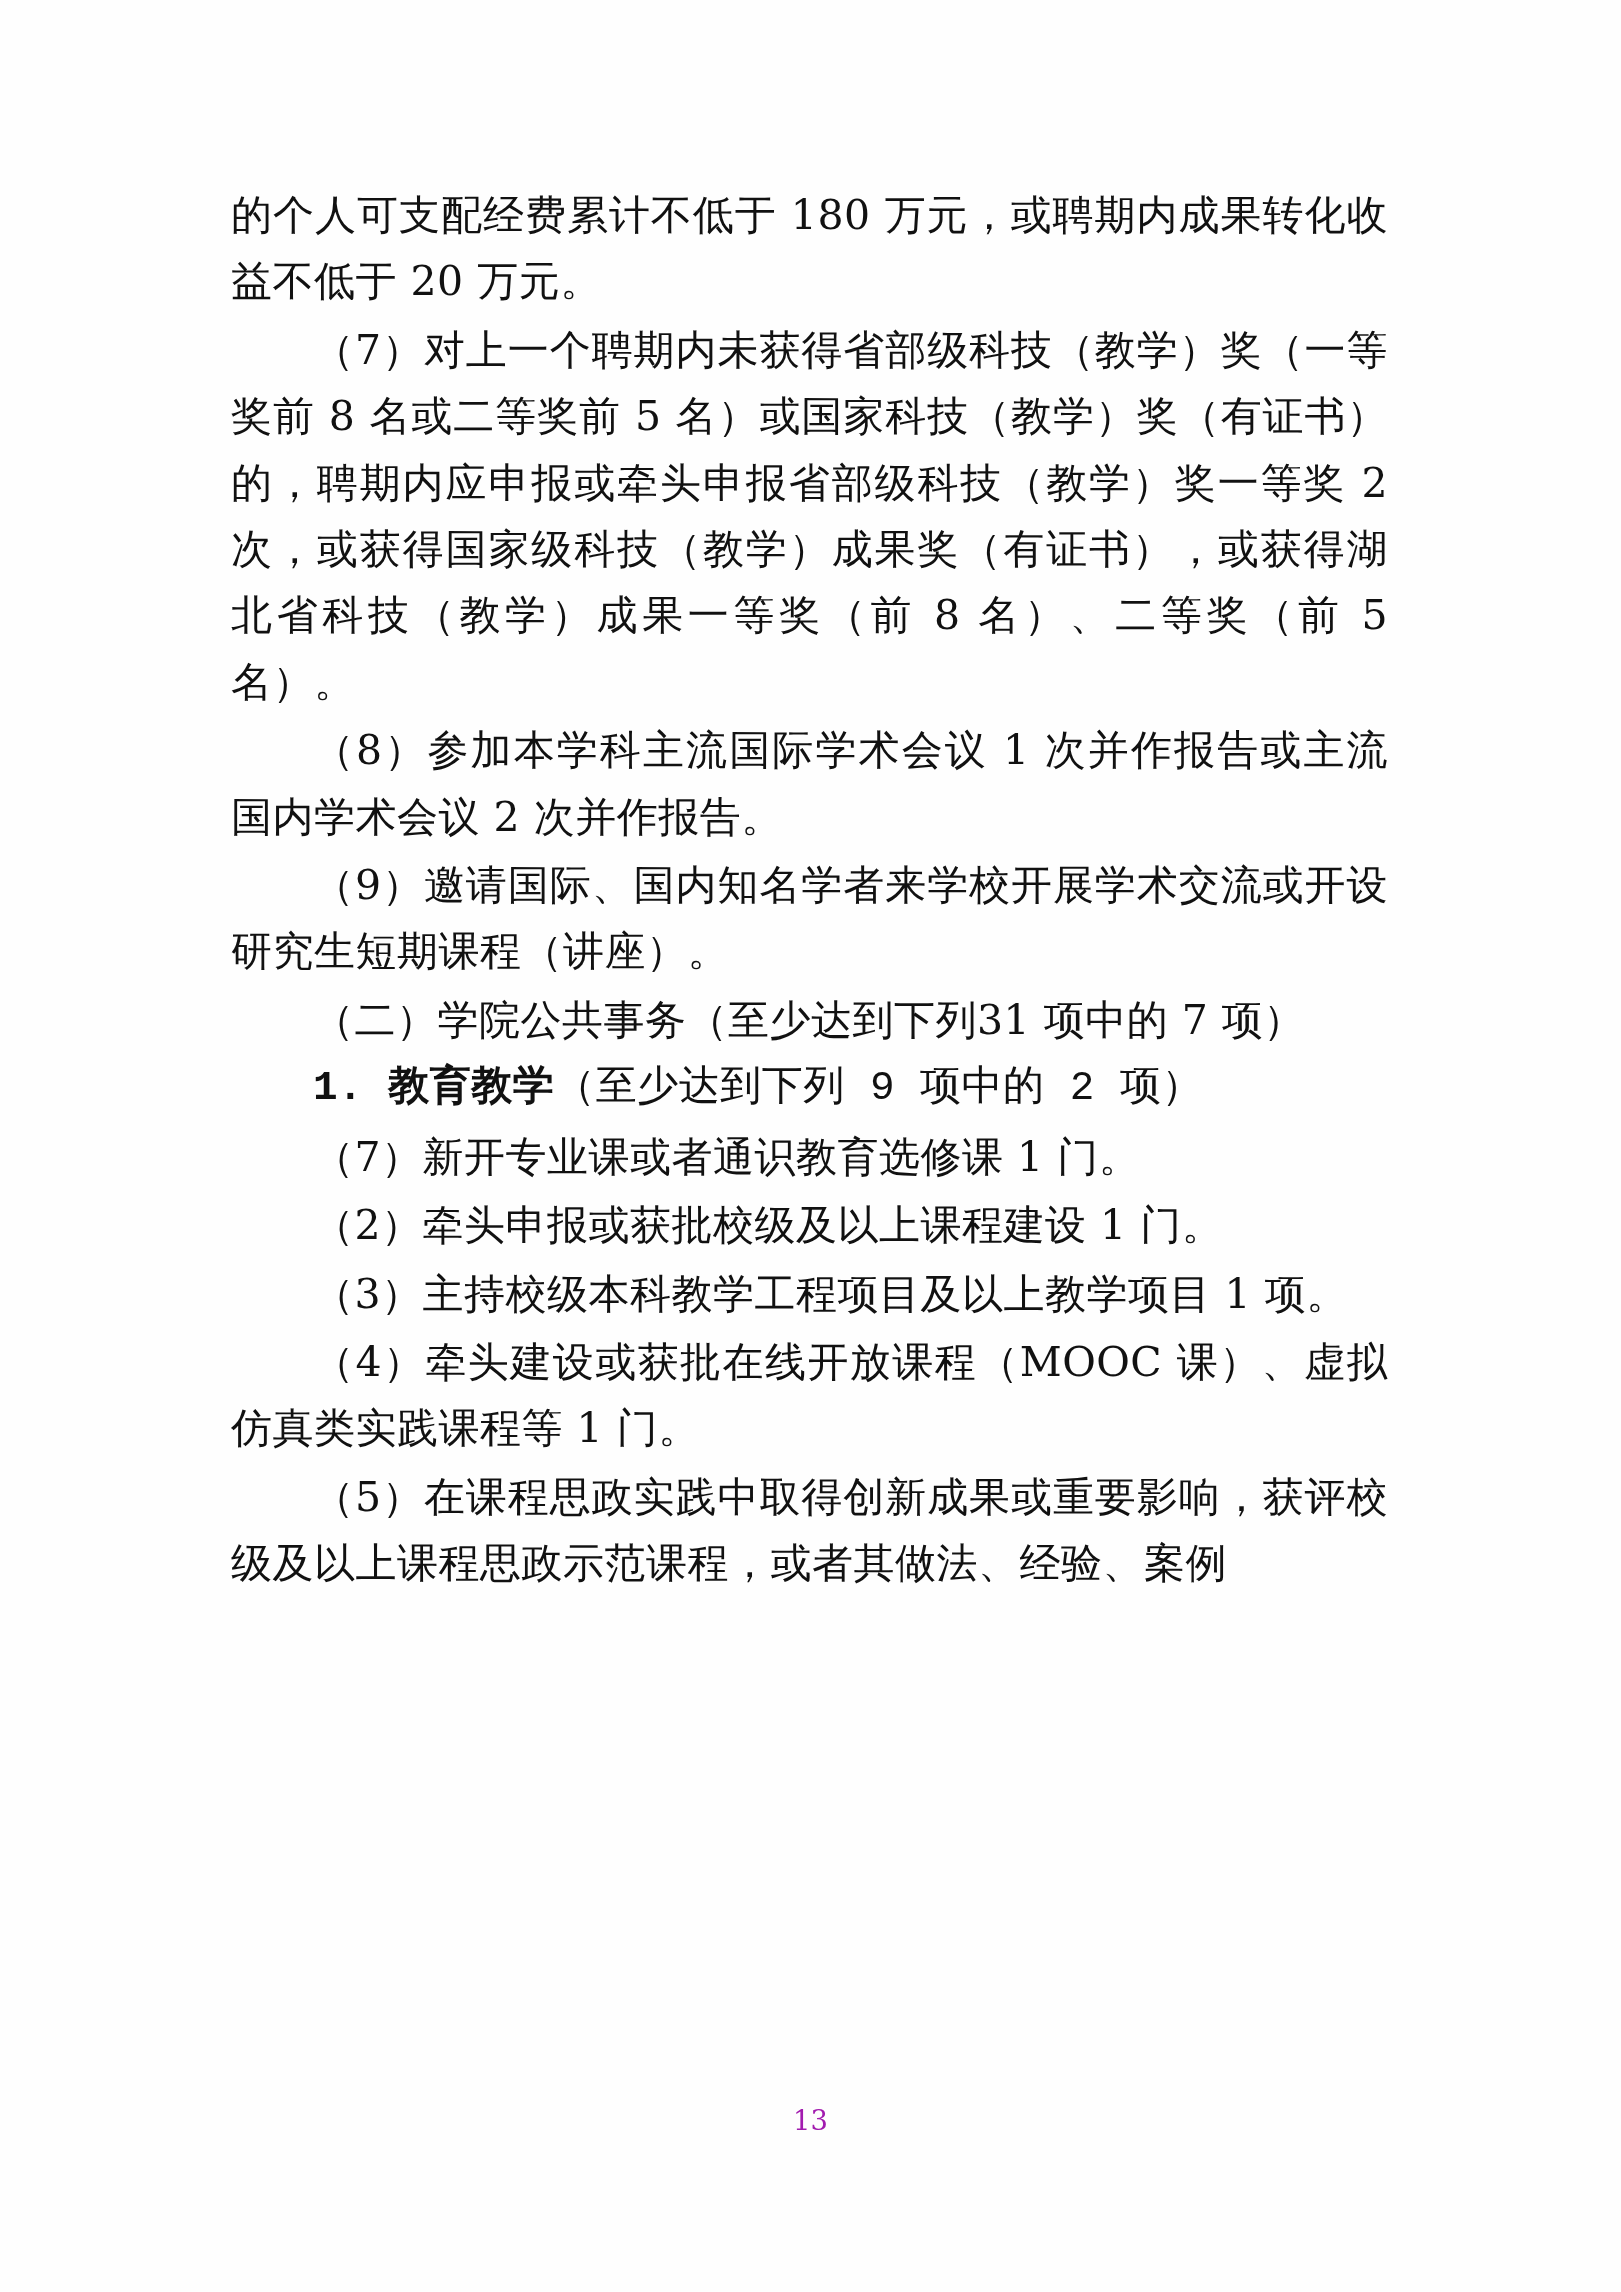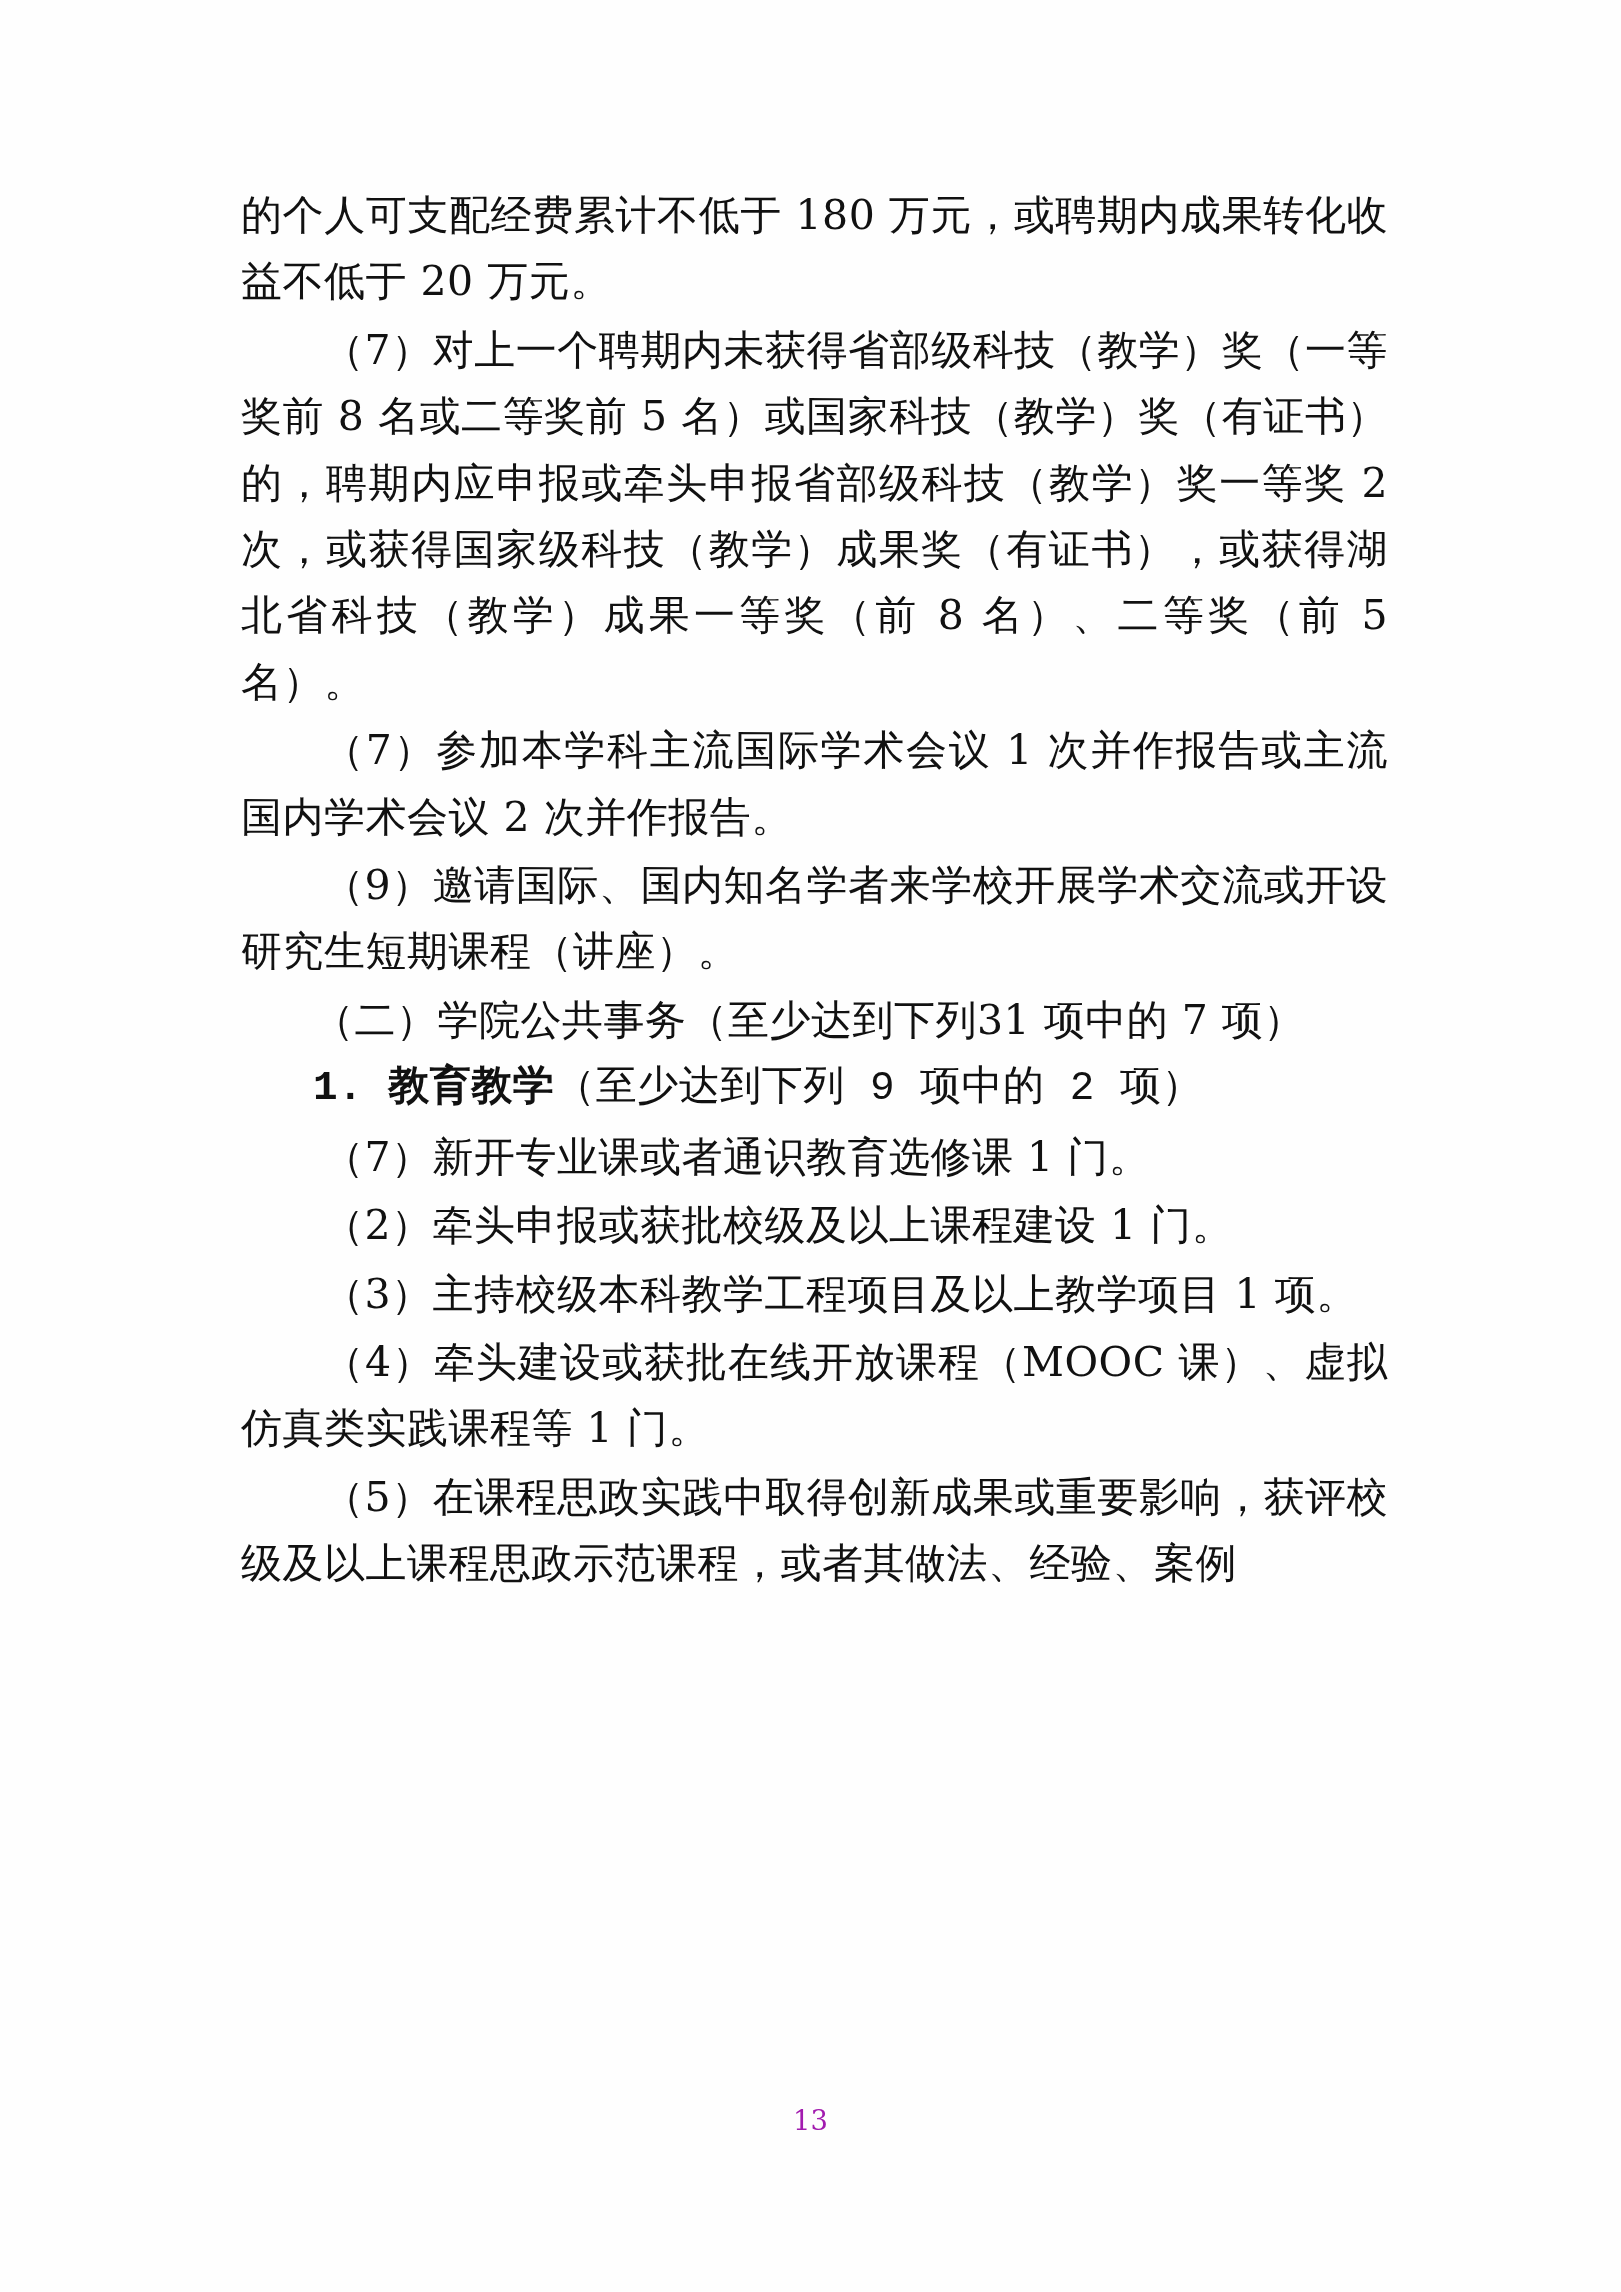--- a/index.html
+++ b/index.html
@@ -25,21 +25,21 @@
     left: 231px;
     top: 182px;
     width: 1157px;
   }
   .para {
     font-size: 41px;
     line-height: 1.62;
     letter-spacing: 0.5px;
     text-align: justify;
     text-justify: inter-character;
-    margin: 0 0 2px 10px;
+    margin: 0 0 2px 0;
     font-family: "DejaVu Serif", "Liberation Serif", serif;
   }
   .indent {
     text-indent: 82px;
   }
   .noindent {
     text-indent: 0;
   }
   .heading-bold {
     font-weight: normal;
@@ -75,21 +75,21 @@
 </head>
 <body>
 
 <div class="page">
   <div class="content">
 
     <p class="para noindent">的个人可支配经费累计不低于 180 万元，或聘期内成果转化收益不低于 20 万元。</p>
 
     <p class="para indent">（7）对上一个聘期内未获得省部级科技（教学）奖（一等奖前 8 名或二等奖前 5 名）或国家科技（教学）奖（有证书）的，聘期内应申报或牵头申报省部级科技（教学）奖一等奖 2 次，或获得国家级科技（教学）成果奖（有证书），或获得湖北省科技（教学）成果一等奖（前 8 名）、二等奖（前 5 名）。</p>
 
-    <p class="para indent">（7）参加本学科主流国际学术会议 1 次并作报告或主流国内学术会议 2 次并作报告。</p>
+    <p class="para indent">（8）参加本学科主流国际学术会议 1 次并作报告或主流国内学术会议 2 次并作报告。</p>
 
     <p class="para indent">（9）邀请国际、国内知名学者来学校开展学术交流或开设研究生短期课程（讲座）。</p>
 
 
     <p class="heading-bold">（二）学院公共事务（至少达到下列31 项中的 7 项）</p>
 
     <p class="sub-heading"><b>1. 教育教学</b><span>（至少达到下列 9 项中的 2 项）</span></p>
 
     <p class="para indent">（7）新开专业课或者通识教育选修课 1 门。</p>
 

